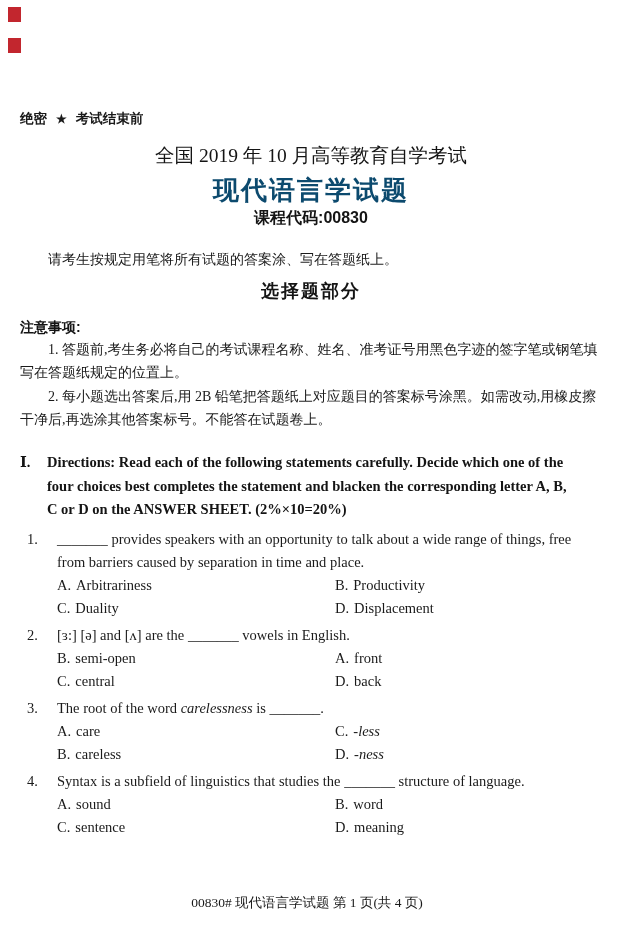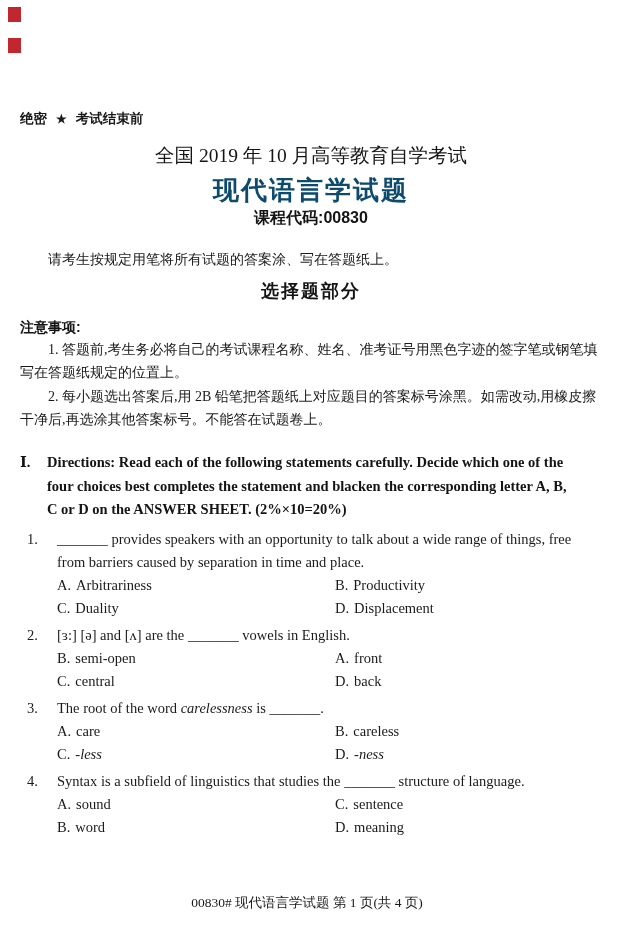--- a/index.html
+++ b/index.html
@@ -208,35 +208,35 @@
         </div>
       </div>
     </div>
 
     <div class="question">
       <div class="q-num">3.</div>
       <div class="q-body">
         <div class="q-text"><span>The root of the word </span><span class="italic">carelessness</span><span> is _______.</span></div>
         <div class="options">
           <div class="option"><span class="opt-label">A.</span><span>care</span></div>
+          <div class="option"><span class="opt-label">C.</span><span class="italic">-less</span></div>
           <div class="option"><span class="opt-label">B.</span><span>careless</span></div>
-          <div class="option"><span class="opt-label">C.</span><span class="italic">-less</span></div>
           <div class="option"><span class="opt-label">D.</span><span class="italic">-ness</span></div>
         </div>
       </div>
     </div>
 
     <div class="question">
       <div class="q-num">4.</div>
       <div class="q-body">
         <div class="q-text"><span>Syntax is a subfield of linguistics that studies the _______ structure of language.</span><span class="italic"></span><span></span></div>
         <div class="options">
           <div class="option"><span class="opt-label">A.</span><span>sound</span></div>
+          <div class="option"><span class="opt-label">B.</span><span>word</span></div>
           <div class="option"><span class="opt-label">C.</span><span>sentence</span></div>
-          <div class="option"><span class="opt-label">B.</span><span>word</span></div>
           <div class="option"><span class="opt-label">D.</span><span>meaning</span></div>
         </div>
       </div>
     </div>
 
   </div>
 </div>
 
 <div class="page-footer">00830# 现代语言学试题 第 1 页(共 4 页)</div>
 

